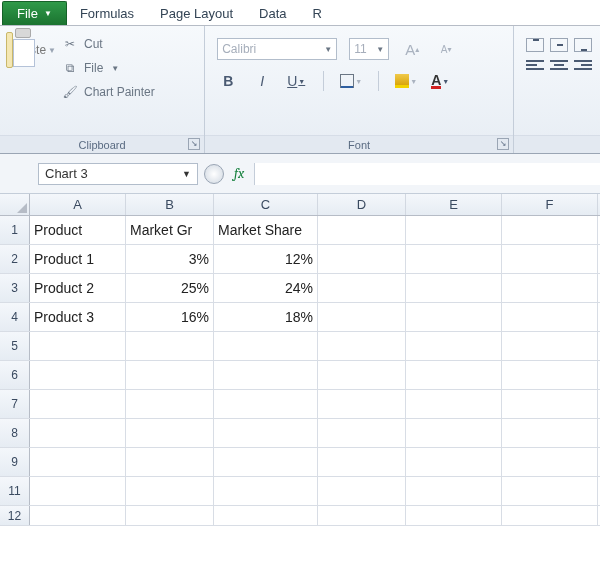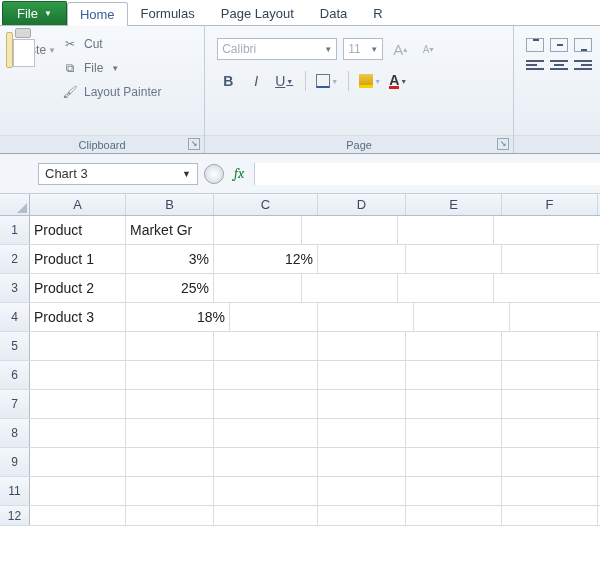--- a/index.html
+++ b/index.html
@@ -23,21 +23,21 @@
   .paste-btn { display: flex; flex-direction: row; align-items: center; width: 50px; color:#777; font-size:12px; gap:2px; cursor:default;}
   .paste-icon { width:30px; height:36px; background:#f4e7b3; border:1px solid #c9b76a; border-radius:2px; position:relative;}
   .paste-icon:before{content:"";position:absolute;top:-5px;left:8px;width:14px;height:8px;background:#d8d8d8;border:1px solid #aaa;border-radius:2px;}
   .paste-icon:after{content:"";position:absolute;top:6px;left:6px;width:20px;height:26px;background:#fff;border:1px solid #b4c2d8;}
   .clip-sub { display:flex; flex-direction:column; gap:4px; margin-left:2px; margin-top:2px; color:#6a7684; font-size:12px;}
   .clip-row { display:flex; align-items:center; gap:6px; height:20px; padding:0 4px; }
   .clip-row .dd { font-size:8px; color:#6a7684; margin-left:2px;}
   .ic { width:16px; height:16px; display:inline-flex; align-items:center; justify-content:center; }
 
   
-  .font-row { display:flex; align-items:center; gap:6px; height:26px; }
+  .font-row { display:flex; align-items:center; gap:12px; height:26px; }
   .sel { background:#fff; border:1px solid #b2bdcb; height:22px; display:flex; align-items:center; font-size:12px; color:#a6aebb; padding:0 4px; }
   .sel .dd { margin-left:auto; font-size:8px; color:#6a7684;}
   .fontname { width:120px; }
   .fontsize { width:40px; }
   .fbtn { width:22px; height:22px; display:inline-flex; align-items:center; justify-content:center; font-size:14px; color:#4a5a72; cursor:pointer; }
   .fbtn.dim { color:#aab3c0; }
   .fbtn small.dd{font-size:7px;margin-left:1px;}
   .font-col { display:flex; flex-direction:column; gap:6px; padding:4px 6px 0 6px;}
   .borders-ic{width:14px;height:14px;border:1px solid #6a7684;display:inline-block;position:relative;}
   .borders-ic:after{content:"";position:absolute;left:0;right:0;bottom:-1px;height:2px;background:#2f5fa0;}
@@ -77,21 +77,20 @@
   .cA{width:96px;} .cB{width:88px;} .cC{width:104px;} .cD{width:88px;} .cE{width:96px;} .cF{width:96px;}
 </style>
 </head>
 <body>
 
 <div class="tabstrip">
   <div class="tab-file">
     <span>File</span>
     <span class="dd">▼</span>
   </div>
-  <div class="tab active"><span>Home</span></div>
   <div class="tab"><span>Formulas</span></div>
   <div class="tab"><span>Page Layout</span></div>
   <div class="tab"><span>Data</span></div>
   <div class="tab"><span>R</span></div>
 </div>
 
 <div class="ribbon">
 
   <div class="group" style="width:206px">
     <div class="group-body">
@@ -105,21 +104,21 @@
           <span class="ic">✂</span>
           <span>Cut</span>
         </div>
         <div class="clip-row">
           <span class="ic">⧉</span>
           <span>File</span>
           <span class="dd">▼</span>
         </div>
         <div class="clip-row">
           <span class="ic">🖌</span>
-          <span>Layout Painter</span>
+          <span>Chart Painter</span>
         </div>
       </div>
     </div>
     <div class="group-title">
       <span>Clipboard</span>
       <span class="dialog-launch">↘</span>
     </div>
   </div>
 
   <div class="group" style="width:310px">
@@ -165,21 +164,21 @@
               <small class="dd">▼</small>
             </span>
           <span class="fbtn">
               <span class="fontcolor-ic">A</span>
               <small class="dd">▼</small>
             </span>
         </div>
       </div>
     </div>
     <div class="group-title">
-      <span>Page</span>
+      <span>Font</span>
       <span class="dialog-launch">↘</span>
     </div>
   </div>
 
   <div class="group" style="flex:1;border-right:none">
     <div class="group-body">
       <div class="align-col">
         <div class="align-v">
           <span class="cell">
               <i></i>
@@ -252,20 +251,23 @@
   <div class="row">
     <div class="rowhdr">
         <span>1</span>
       </div>
     <div class="cell cA">
         <span>Product</span>
       </div>
     <div class="cell cB" style="overflow:visible">
         <span>Market Gr</span>
       </div>
+    <div class="cell cC" style="overflow:visible">
+        <span>Market Share</span>
+      </div>
     <div class="cell cD"></div>
     <div class="cell cE"></div>
     <div class="cell cF"></div>
   </div>
   <div class="row">
     <div class="rowhdr">
         <span>2</span>
       </div>
     <div class="cell cA">
         <span>Product 1</span>
@@ -283,31 +285,37 @@
   <div class="row">
     <div class="rowhdr">
         <span>3</span>
       </div>
     <div class="cell cA">
         <span>Product 2</span>
       </div>
     <div class="cell cB num">
         <span>25%</span>
       </div>
+    <div class="cell cC num">
+        <span>24%</span>
+      </div>
     <div class="cell cD"></div>
     <div class="cell cE"></div>
     <div class="cell cF"></div>
   </div>
   <div class="row">
     <div class="rowhdr">
         <span>4</span>
       </div>
     <div class="cell cA">
         <span>Product 3</span>
       </div>
+    <div class="cell cB num">
+        <span>16%</span>
+      </div>
     <div class="cell cC num">
         <span>18%</span>
       </div>
     <div class="cell cD"></div>
     <div class="cell cE"></div>
     <div class="cell cF"></div>
   </div>
   <div class="row">
     <div class="rowhdr">
         <span>5</span>

